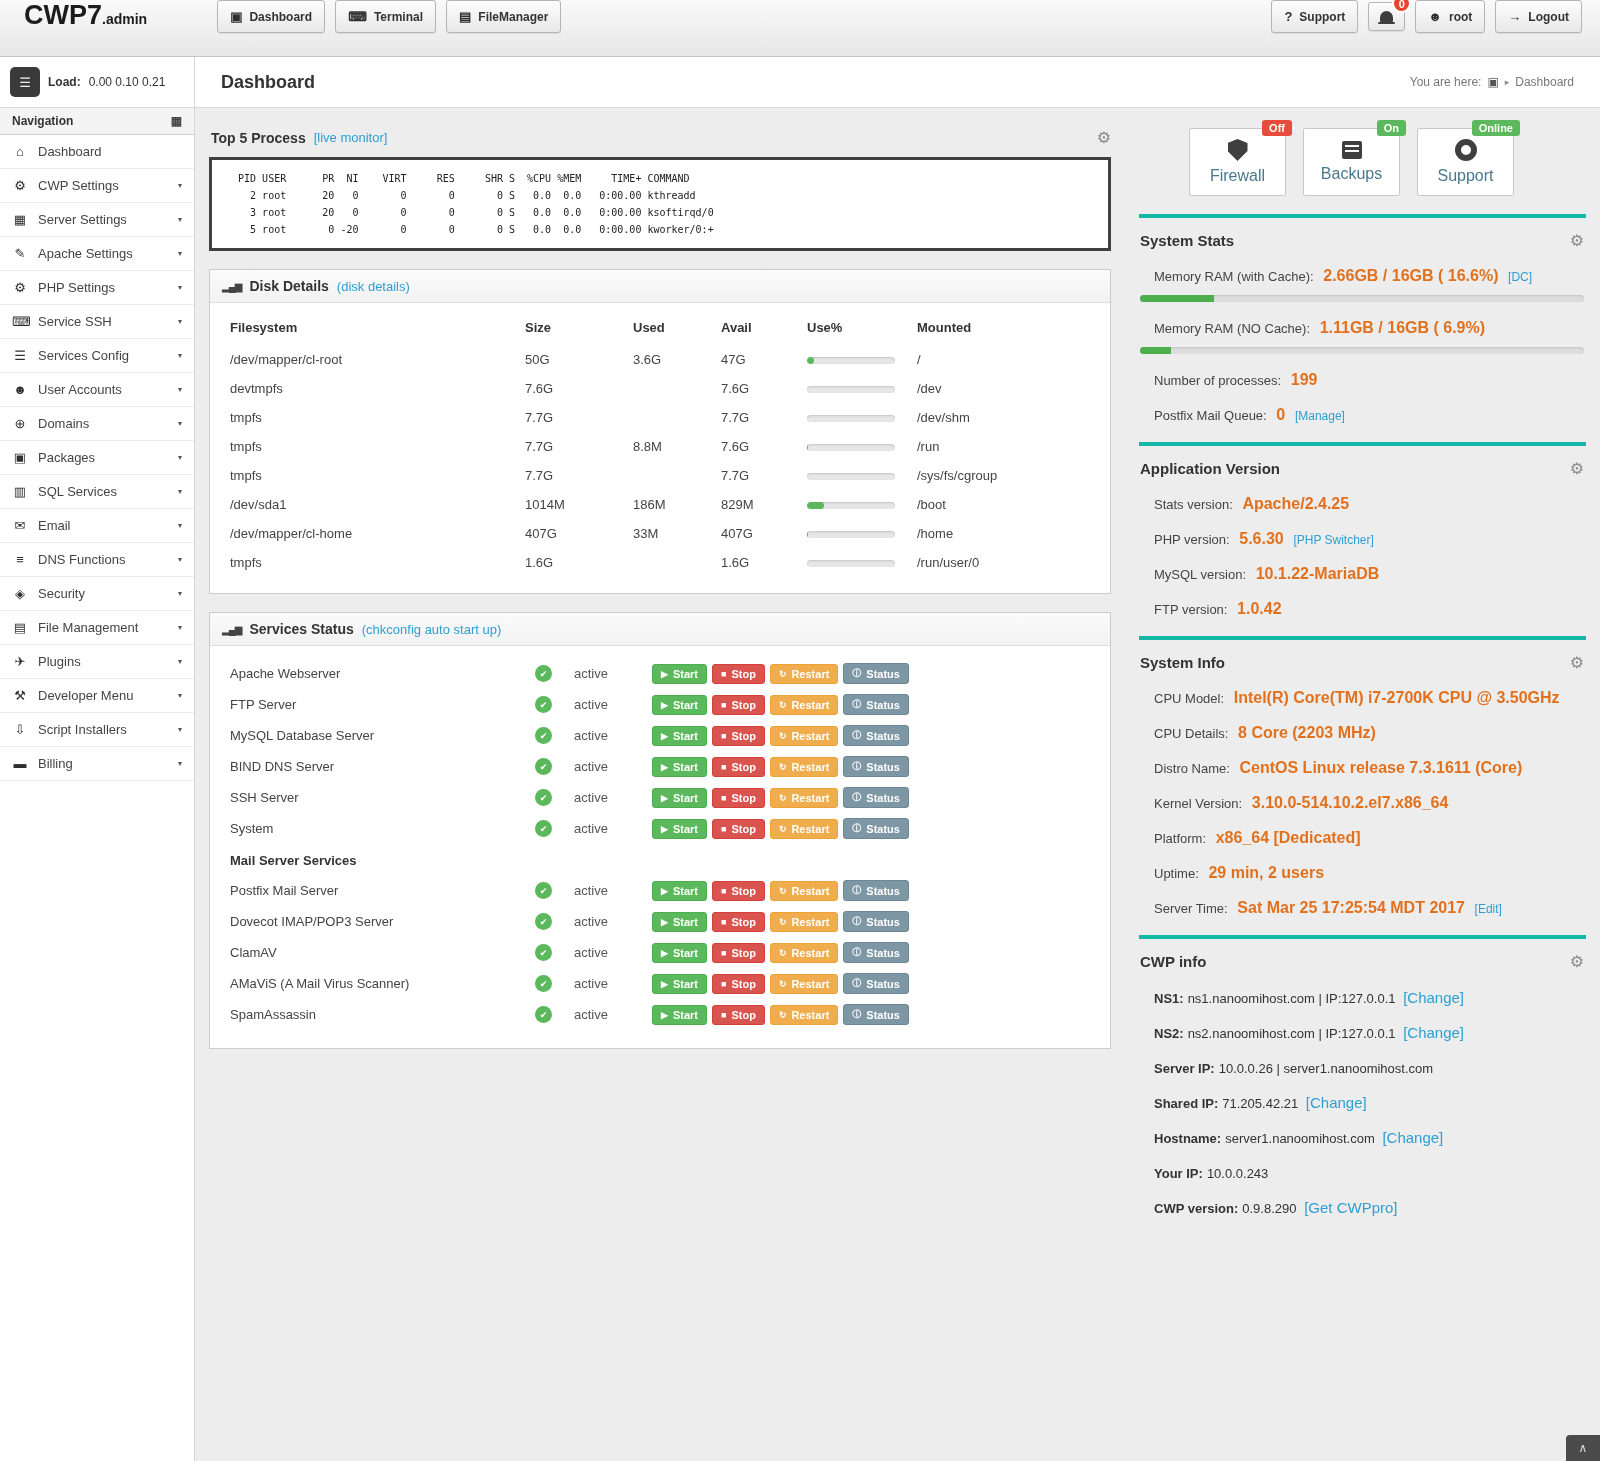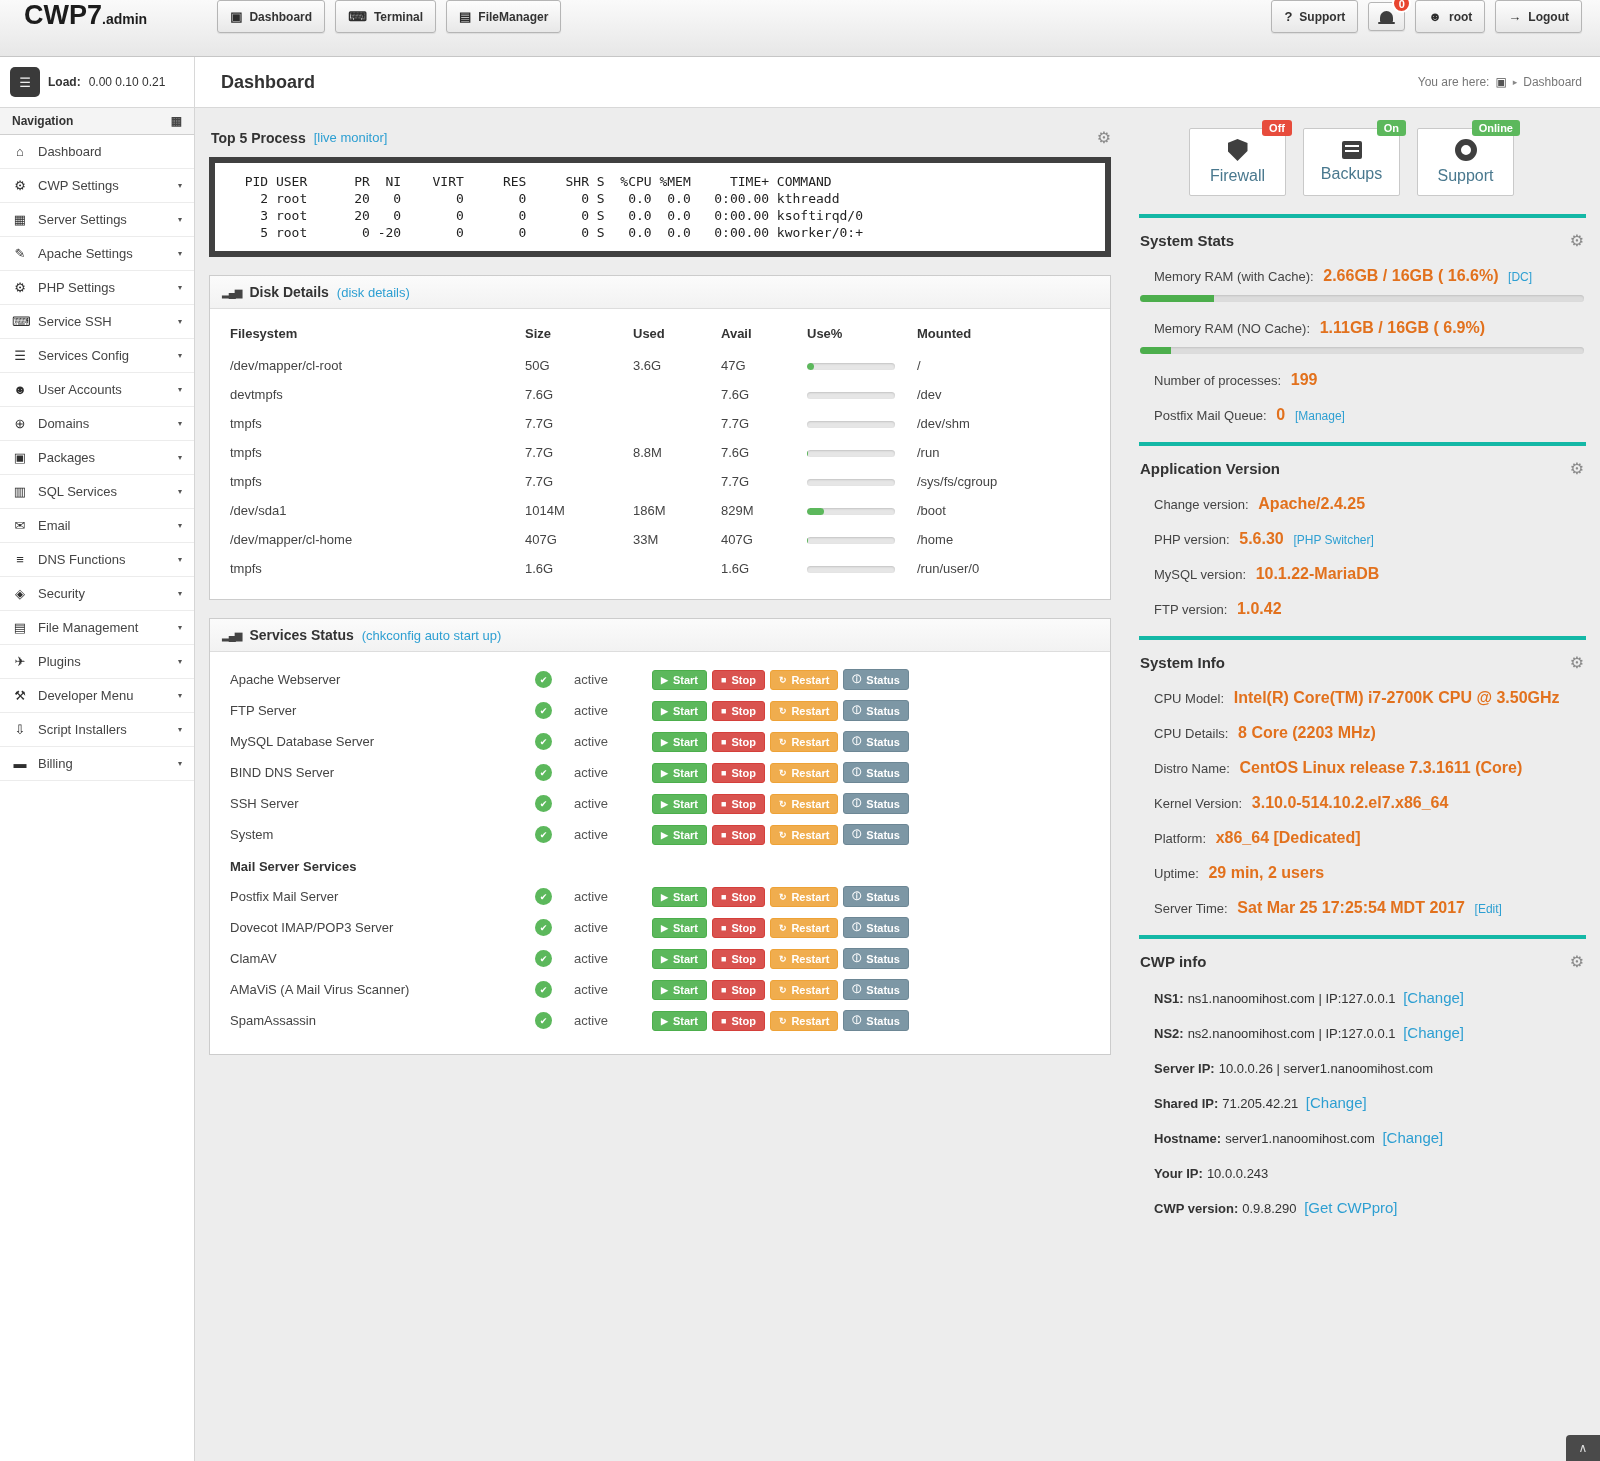--- a/index.html
+++ b/index.html
@@ -19,21 +19,21 @@
   .badge { position:absolute; top:-9px; right:-7px; background:#e8442e; color:#fff; font-size:11px; font-weight:bold; min-width:19px; height:19px; border-radius:50%; display:flex; align-items:center; justify-content:center; border:2px solid #fff; }
   .bell { position:relative; width:13px; height:11px; background:#3e3e3e; border-radius:7px 7px 1px 1px; display:inline-block; }
   .bell::after { content:""; position:absolute; left:-2px; bottom:-2px; width:17px; height:2px; background:#3e3e3e; border-radius:1px; }
 
   
   .subbar { height:51px; background:#fff; border-bottom:1px solid #d8d8d8; display:flex; align-items:center; }
   .loadbox { width:195px; height:100%; border-right:1px solid #d8d8d8; display:flex; align-items:center; gap:8px; padding:0 10px; font-size:12px; color:#333; }
   .loadicon { width:30px; height:30px; background:#3a3a3a; border-radius:5px; color:#eee; display:flex; align-items:center; justify-content:center; font-size:13px; flex:none; }
   .loadlabel { font-weight:bold; }
   .pagetitle { font-size:18px; font-weight:bold; margin-left:26px; color:#333; }
-  .breadcrumb { margin-left:auto; margin-right:18px; color:#777; font-size:12px; display:flex; align-items:center; gap:6px; }
+  .breadcrumb { margin-left:auto; margin-right:26px; color:#777; font-size:12px; display:flex; align-items:center; gap:6px; }
   .bc-icon { color:#555; font-size:12px; }
   .bc-sep { font-size:9px; color:#888; }
   .bc-cur { color:#777; cursor:pointer; }
 
   
   .bodyrow { display:flex; height:1353px; }
   .sidebar { width:195px; background:#fff; border-right:1px solid #d5d5d5; flex:none; }
   .content { width:931px; padding:12px 15px 0 14px; flex:none; }
   .rightpanel { flex:1; padding:10px 14px 0 13px; }
 
@@ -44,21 +44,21 @@
   .si { width:16px; text-align:center; font-size:13px; color:#2f2f2f; flex:none; }
   .sl { flex:1; }
   .caret { font-size:8px; color:#555; }
 
   
   .proc-titlerow { display:flex; align-items:center; gap:8px; margin:8px 0 10px 2px; }
   .sec-title { font-weight:bold; font-size:14px; color:#333; }
   .bluelink { color:#2d9fd2; font-size:13px; text-decoration:none; cursor:pointer; }
   .gear { color:#8a8a8a; font-size:16px; cursor:pointer; }
   .main-gear { margin-left:auto; }
-  .proc-box { background:#fff; border:6px solid #404040; padding:10px 14px; font-family:"DejaVu Sans Mono", monospace; font-size:13px; color:#222; line-height:17px; }
+  .proc-box { background:#fff; border:3px solid #404040; padding:10px 14px; font-family:"DejaVu Sans Mono", monospace; font-size:10px; color:#222; line-height:17px; }
   .proc-line { white-space:pre; }
 
   .card { background:#fff; border:1px solid #ccc; margin-top:18px; }
   .card-head { display:flex; align-items:center; gap:8px; padding:8px 12px; border-bottom:1px solid #ddd; background:linear-gradient(#fbfbfb,#f2f2f2); }
   .chart-icon { font-size:10px; color:#444; letter-spacing:-1px; }
   .card-title { font-weight:bold; font-size:14px; color:#333; }
 
   .disk-table { padding:10px 8px 16px; }
   .disk-row { display:flex; align-items:center; padding:7px 12px; font-size:13px; color:#444; }
   .disk-header { font-weight:bold; color:#333; padding-bottom:10px; }
@@ -681,21 +681,21 @@
       </div>
     </section>
 
     <section class="pset">
       <div class="pset-head">
         <span class="pset-title">Application Version</span>
         <span class="gear">⚙</span>
       </div>
 
         <div class="prow">
-          <span class="plabel">Change version:</span>
+          <span class="plabel">Stats version:</span>
           <span class="pval">Apache/2.4.25</span>
           <a class="bluelink"></a>
         </div>
 
         <div class="prow">
           <span class="plabel">PHP version:</span>
           <span class="pval">5.6.30</span>
           <a class="bluelink">[PHP Switcher]</a>
         </div>
 

